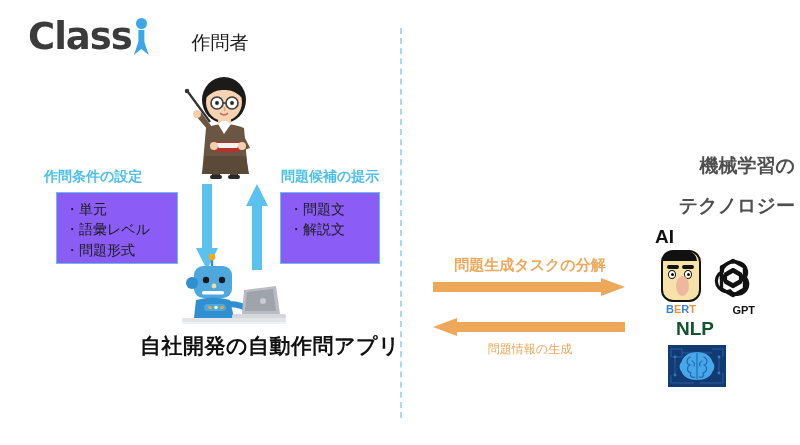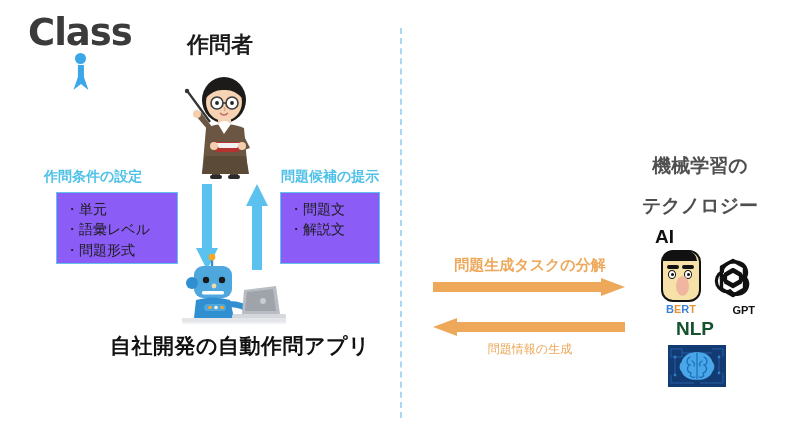--- a/index.html
+++ b/index.html
@@ -19,21 +19,20 @@
   }
 
   
   #logo {
     position: absolute;
     left: 28px;
     top: 14px;
     height: 44px;
     display: flex;
     align-items: center;
-    flex-direction: column;
   }
   #logo .logo-text {
     font-family: "DejaVu Sans", sans-serif;
     font-size: 37px;
     font-weight: bold;
     letter-spacing: -1px;
     color: #3b3b3b;
     line-height: 1;
   }
   #logo .logo-i {
@@ -74,42 +73,42 @@
   
   .jp {
     font-family: "DejaVu Sans", sans-serif;
   }
   #title-creator {
     position: absolute;
     left: 150px;
     top: 30px;
     width: 140px;
     text-align: center;
-    font-size: 22px;
-    font-weight: bold;
+    font-size: 19px;
+    font-weight: normal;
     color: #1c1c1c;
   }
   #title-ml {
     position: absolute;
     left: 605px;
     top: 152px;
     width: 190px;
-    text-align: center;
+    text-align: right;
     font-size: 19px;
     font-weight: bold;
     color: #4f4f4f;
     line-height: 1.45;
   }
   #title-ml .l2 { display: block; margin-top: 12px; }
   #caption-app {
     position: absolute;
     left: 80px;
     top: 332px;
     width: 320px;
-    text-align: center;
+    text-align: right;
     font-size: 21px;
     font-weight: bold;
     color: #111111;
     letter-spacing: 0.5px;
   }
 
   
   .panel-head {
     position: absolute;
     font-size: 14px;

